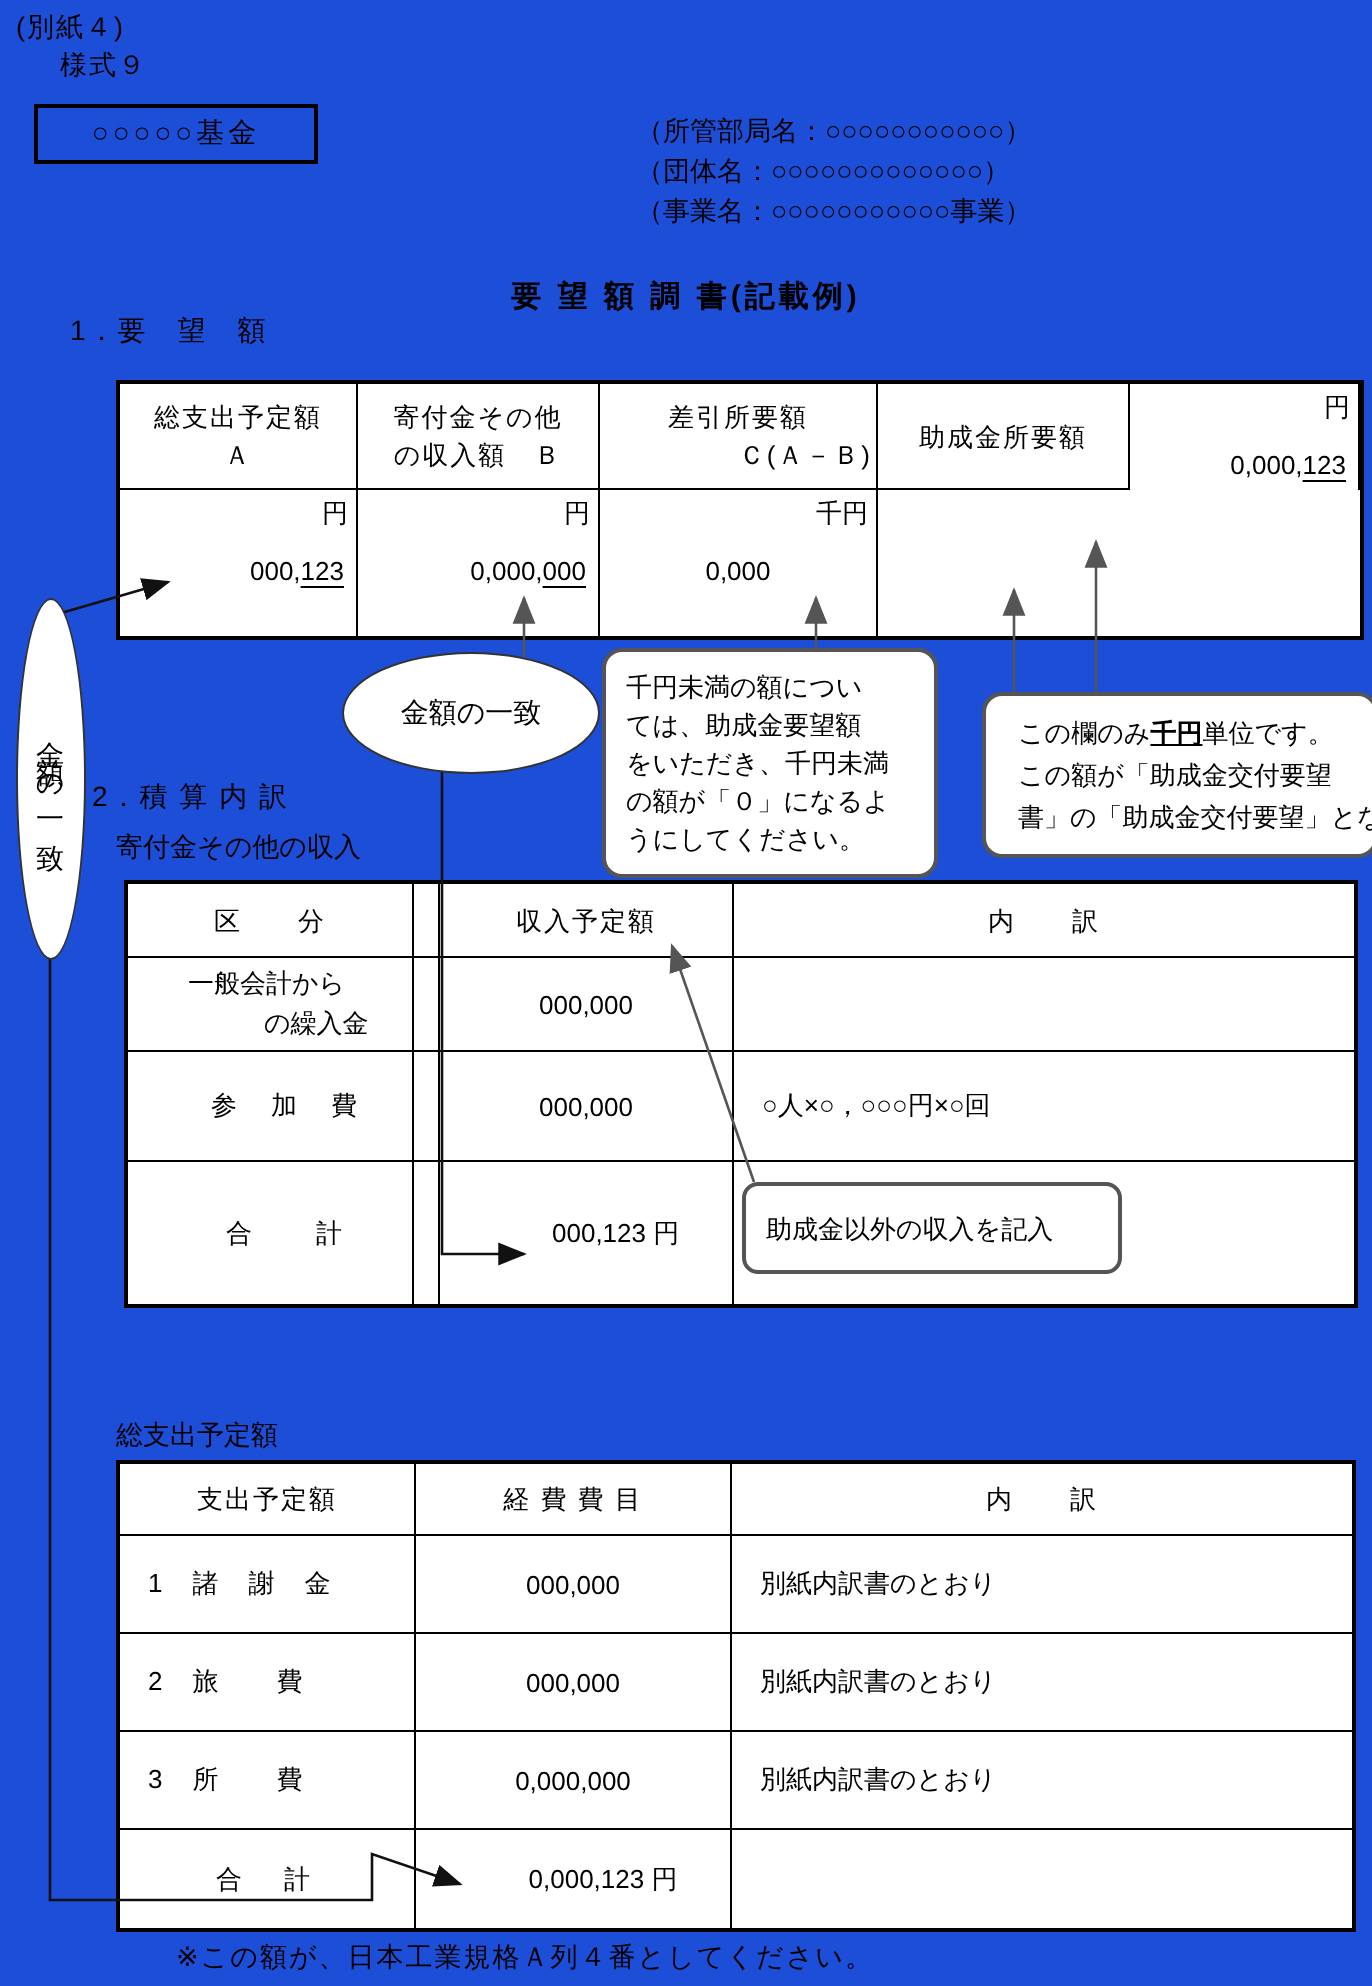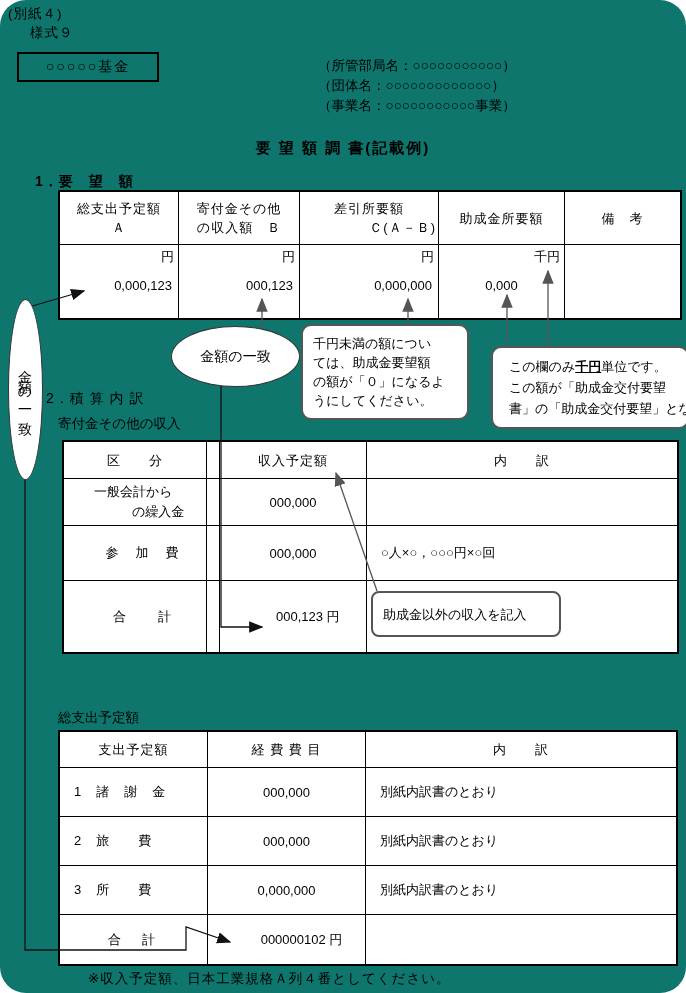--- a/index.html
+++ b/index.html
@@ -1,36 +1,36 @@
 <!DOCTYPE html>
 <html><head>
 <meta charset="utf-8">
 <style>
   html,body{margin:0;padding:0;background:#fff;}
-  .page{position:relative;width:686px;height:993px;background:#0f766e;overflow:hidden;
-        font-family:"Liberation Sans","DejaVu Sans",sans-serif;color:#000;font-size:13px;border-radius:26px;}
+  .page{position:relative;width:686px;height:993px;background:#1d4ed8;overflow:hidden;
+        font-family:"Liberation Sans","DejaVu Sans",sans-serif;color:#000;font-size:13px;}
   .abs{position:absolute;}
   
   .small-label{font-size:13.5px;letter-spacing:1px;}
   .fund-box{left:17px;top:52px;width:138px;height:26px;border:2px solid #000;
             display:flex;align-items:center;justify-content:center;font-size:14px;letter-spacing:2px;}
   .org-block{left:318px;top:56px;line-height:20px;font-size:13.5px;white-space:nowrap;}
   .doc-title{left:0;top:139px;width:686px;text-align:center;font-weight:bold;font-size:15px;letter-spacing:2px;}
   .sec-head{font-size:14px;letter-spacing:1px;}
   
   .t{position:absolute;display:grid;border:2px solid #000;background:#fff;z-index:1;}
   .c{position:relative;border-right:1px solid #000;border-bottom:1px solid #000;font-size:13px;overflow:visible;}
   .lc{border-right:none!important;} .lr{border-bottom:none!important;}
   .h{display:flex;flex-direction:column;justify-content:center;text-align:center;letter-spacing:1px;}
   .hl{line-height:19px;}
   .hl.r{text-align:right;padding-right:2px;}
   .unit{position:absolute;top:3px;right:4px;}
   .val{position:absolute;top:33px;right:6px;white-space:nowrap;}
   .val.center{left:0;right:0;text-align:center;}
-  .uln{text-underline-offset:3px;}
+  .uln{text-decoration:underline;text-underline-offset:3px;}
   .catcell{display:flex;flex-direction:column;justify-content:center;padding-left:20px;}
   .cat1{padding-left:10px;line-height:20px;}
   .cat2{padding-left:48px;line-height:20px;}
   .cellcenter{display:flex;align-items:center;justify-content:center;letter-spacing:2px;padding-left:16px;}
   .amount{display:flex;align-items:center;justify-content:center;white-space:nowrap;}
   .amount.offset{justify-content:flex-start;padding-left:56px;}
   .detail{display:flex;align-items:center;padding-left:14px;white-space:nowrap;}
   .itemcell{display:flex;align-items:center;padding-left:14px;letter-spacing:1px;white-space:nowrap;}
   .itemcell.center{justify-content:center;padding-left:0;letter-spacing:4px;}
   
@@ -56,40 +56,37 @@
   </div>
 
   <div class="abs org-block">
     <div>（所管部局名：○○○○○○○○○○○）</div>
     <div>（団体名：○○○○○○○○○○○○○）</div>
     <div>（事業名：○○○○○○○○○○○事業）</div>
   </div>
 
   <div class="abs doc-title">要 望 額 調 書(記載例)</div>
 
-  <div class="abs sec-head" style="left:35px;top:173px;font-weight:bold;">1．要　望　額</div>
+  <div class="abs sec-head" style="left:35px;top:157px;">1．要　望　額</div>
 
   <div class="t" style="left:58px;top:190px;grid-template-columns:119px 121px 139px 126px 115px;grid-template-rows:53px 73px;">
     <div class="c h">
       <div class="hl">総支出予定額</div>
       <div class="hl">Ａ</div>
     </div>
     <div class="c h">
       <div class="hl">寄付金その他</div>
       <div class="hl">の収入額　Ｂ</div>
     </div>
     <div class="c h">
       <div class="hl">差引所要額</div>
       <div class="hl r">Ｃ(Ａ－Ｂ)</div>
     </div>
     <div class="c h">
       <div class="hl">助成金所要額</div>
-    </div>
-    <div class="c h lc">
-      <div class="hl">備　考</div>
     </div>
 
     <div class="c lr">
       <span class="unit">円</span>
       <div class="val"><span>0,000,</span><span class="uln">123</span></div>
     </div>
     <div class="c lr">
       <span class="unit">円</span>
       <div class="val"><span>000,</span><span class="uln">123</span></div>
     </div>
@@ -104,20 +101,21 @@
     <div class="c lc lr"></div>
   </div>
 
   <div class="ellipse vert" style="left:8px;top:299px;width:33px;height:179px;">金額の一致</div>
 
   <div class="ellipse" style="left:171px;top:326px;width:127px;height:59px;">金額の一致</div>
 
   <div class="callout" style="left:301px;top:324px;width:144px;">
     <div>千円未満の額につい</div>
     <div>ては、助成金要望額</div>
+    <div>をいただき、千円未満</div>
     <div>の額が「０」になるよ</div>
     <div>うにしてください。</div>
   </div>
 
   <div class="callout" style="left:491px;top:346px;width:168px;line-height:21px;padding-left:16px;">
     <div><span>この欄のみ</span><span class="em">千円</span><span>単位です。</span></div>
     <div>この額が「助成金交付要望</div>
     <div>書」の「助成金交付要望」とな</div>
   </div>
 
@@ -176,25 +174,25 @@
 
     <div class="c itemcell">2　旅　　費</div>
     <div class="c amount">000,000</div>
     <div class="c lc detail">別紙内訳書のとおり</div>
 
     <div class="c itemcell">3　所　　費</div>
     <div class="c amount">0,000,000</div>
     <div class="c lc detail">別紙内訳書のとおり</div>
 
     <div class="c itemcell center lr">合　計</div>
-    <div class="c amount lr" style="padding-left:30px;">000000102 円</div>
+    <div class="c amount lr" style="padding-left:30px;">0,000,123 円</div>
     <div class="c lc lr"></div>
   </div>
 
-  <div class="abs footer-note">※収入予定額、日本工業規格Ａ列４番としてください。</div>
+  <div class="abs footer-note">※この額が、日本工業規格Ａ列４番としてください。</div>
 
   <svg class="overlay" width="686" height="993" viewBox="0 0 686 993">
     <defs>
       <marker id="mB" viewBox="0 0 10 8" refX="9" refY="4" markerWidth="11" markerHeight="9" orient="auto-start-reverse">
         <path d="M0,0 L10,4 L0,8 Z" fill="#111"></path>
       </marker>
       <marker id="mG" viewBox="0 0 10 8" refX="9" refY="4" markerWidth="11" markerHeight="9" orient="auto-start-reverse">
         <path d="M0,0 L10,4 L0,8 Z" fill="#555"></path>
       </marker>
     </defs>

